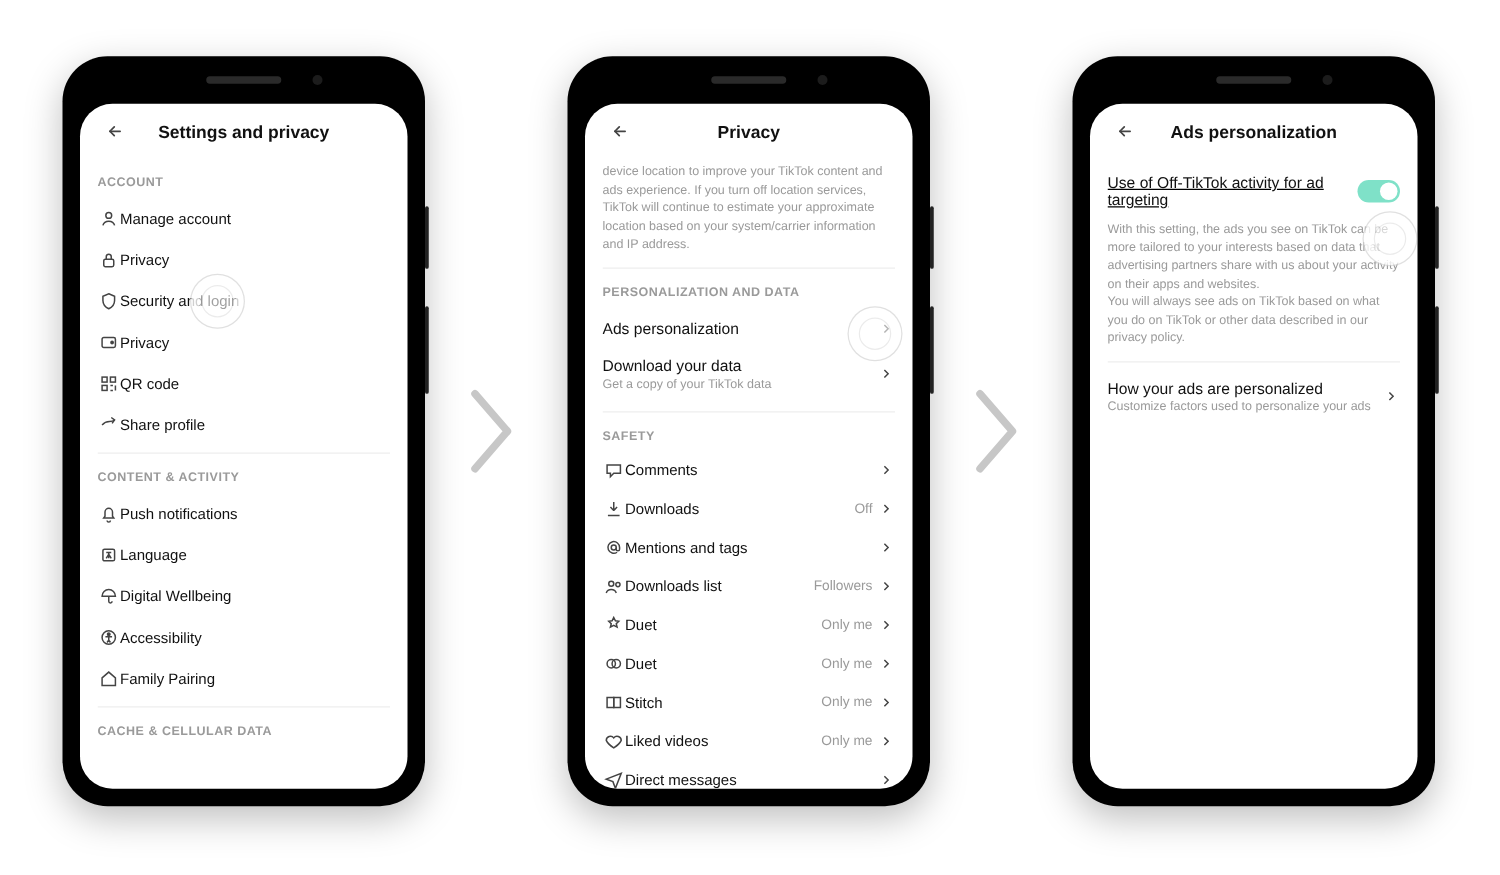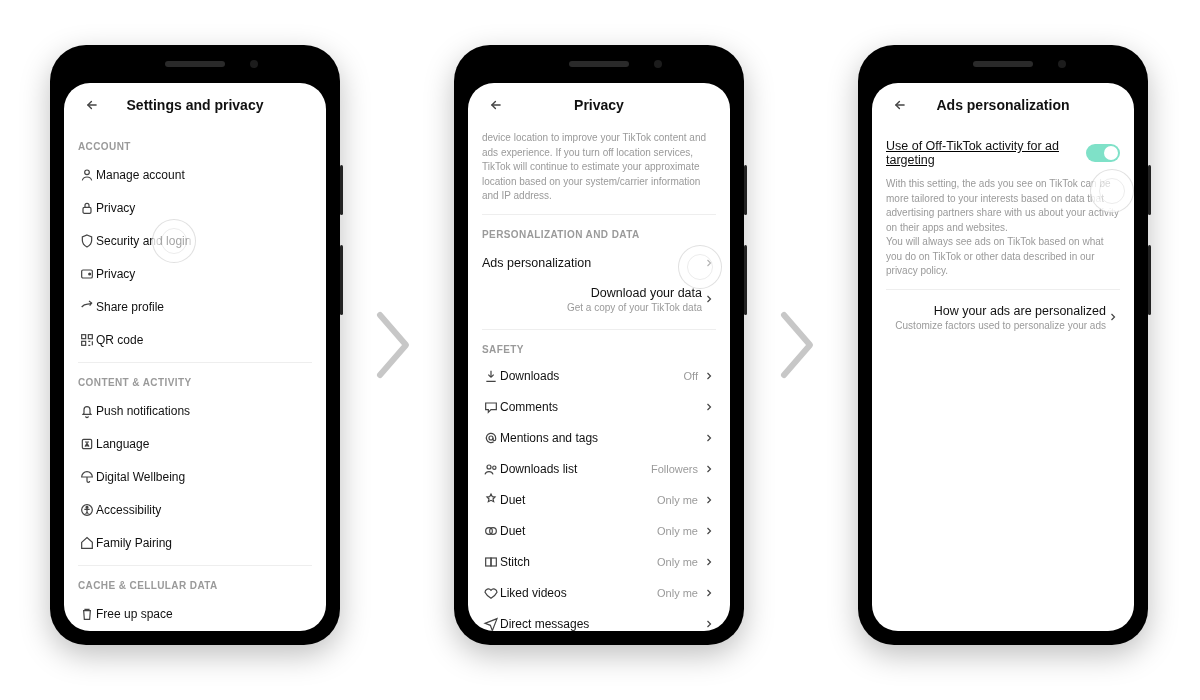--- a/index.html
+++ b/index.html
@@ -60,21 +60,21 @@
     height:33px; cursor:pointer;
   }
   .row .icon {
     width:18px; height:18px; display:flex; align-items:center; justify-content:center; color:#333;
   }
   .row .label { font-size:12px; color:#111; flex:1; }
   .row .value { font-size:11px; color:#9a9a9a; margin-right:4px; }
   .row-no-icon { display:flex; align-items:center; padding:10px 0; cursor:pointer; }
   .row-no-icon .label { font-size:12.5px; color:#111; flex:1; }
   .row-no-icon .subtext { font-size:10px; color:#9a9a9a; margin-top:2px; }
-  .col-text { display:flex; flex-direction:column; flex:1;text-align:right; }
+  .col-text { display:flex; flex-direction:column; flex:1; }
   .divider { height:1px; background:#eee; margin:6px 0; }
   .bodytext { font-size:10px; line-height:1.45; color:#9a9a9a; margin: 6px 0 10px 0; }
   .chev { width:14px; height:14px; color:#bbb; display:flex; align-items:center; justify-content:center; flex-shrink:0; }
   
   .toggle {
     width:34px; height:18px; border-radius:10px; position:relative;
     background:#7fe1c8;
   }
   .toggle .knob {
     position:absolute; right:2px; top:2px; width:14px; height:14px; border-radius:50%; background:#fff;
@@ -151,37 +151,37 @@
                 <svg width="16" height="16" viewBox="0 0 24 24" fill="none" stroke="#333" stroke-width="1.8">
                   <rect x="4" y="6" width="16" height="12" rx="2"></rect>
                   <circle cx="16" cy="12" r="1.4" fill="#333"></circle>
                 </svg>
               </span>
             <span class="label">Privacy</span>
           </div>
           <div class="row">
             <span class="icon">
                 <svg width="16" height="16" viewBox="0 0 24 24" fill="none" stroke="#333" stroke-width="1.8">
-                  <path d="M4 12c6-7 10-2 15-6"></path>
-                  <path d="M15 3l4 3-3 4"></path>
-                </svg>
-              </span>
-            <span class="label">Share profile</span>
-          </div>
-          <div class="row">
-            <span class="icon">
-                <svg width="16" height="16" viewBox="0 0 24 24" fill="none" stroke="#333" stroke-width="1.8">
                   <rect x="4" y="4" width="6" height="6"></rect>
                   <rect x="14" y="4" width="6" height="6"></rect>
                   <rect x="4" y="14" width="6" height="6"></rect>
                   <path d="M14 14h3m3 0v6m-6 0h3"></path>
                 </svg>
               </span>
             <span class="label">QR code</span>
           </div>
+          <div class="row">
+            <span class="icon">
+                <svg width="16" height="16" viewBox="0 0 24 24" fill="none" stroke="#333" stroke-width="1.8">
+                  <path d="M4 12c6-7 10-2 15-6"></path>
+                  <path d="M15 3l4 3-3 4"></path>
+                </svg>
+              </span>
+            <span class="label">Share profile</span>
+          </div>
 
           <div class="divider"></div>
 
           <div class="section-hdr">CONTENT &amp; ACTIVITY</div>
 
           <div class="row">
             <span class="icon">
                 <svg width="16" height="16" viewBox="0 0 24 24" fill="none" stroke="#333" stroke-width="1.8">
                   <path d="M6 17h12l-1.5-2V10a4.5 4.5 0 0 0-9 0v5L6 17z"></path>
                   <path d="M10 20a2 2 0 0 0 4 0"></path>
@@ -222,28 +222,20 @@
                 <svg width="16" height="16" viewBox="0 0 24 24" fill="none" stroke="#333" stroke-width="1.8">
                   <path d="M4 11l8-7 8 7v9H4z"></path>
                 </svg>
               </span>
             <span class="label">Family Pairing</span>
           </div>
 
           <div class="divider"></div>
           <div class="section-hdr">CACHE &amp; CELLULAR DATA</div>
 
-          <div class="row">
-            <span class="icon">
-                <svg width="16" height="16" viewBox="0 0 24 24" fill="none" stroke="#333" stroke-width="1.8">
-                  <path d="M6 7h12M9 7V5h6v2m-8 0l1 13h8l1-13"></path>
-                </svg>
-              </span>
-            <span class="label">Free up space</span>
-          </div>
           <div class="row">
             
             
           </div>
         </div>
       </div>
 
       <div class="tap-ring" style="left:88px; top:136px;"></div>
     </div>
   </div>
@@ -294,38 +286,38 @@
                 </svg>
               </span>
           </div>
 
           <div class="divider"></div>
           <div class="section-hdr">SAFETY</div>
 
           <div class="row" style="height:31px;">
             <span class="icon">
                 <svg width="16" height="16" viewBox="0 0 24 24" fill="none" stroke="#333" stroke-width="1.8">
+                  <path d="M20 6H4v10h4v4l4-4h8z"></path>
+                </svg>
+              </span>
+            <span class="label">Comments</span>
+            <span class="chev">
+                <svg width="12" height="12" viewBox="0 0 24 24" fill="none" stroke="#bbb" stroke-width="2.4">
+                  <path d="M9 6l6 6-6 6"></path>
+                </svg>
+              </span>
+          </div>
+          <div class="row" style="height:31px;">
+            <span class="icon">
+                <svg width="16" height="16" viewBox="0 0 24 24" fill="none" stroke="#333" stroke-width="1.8">
                   <path d="M12 4v10m0 0l-4-4m4 4l4-4M5 20h14"></path>
                 </svg>
               </span>
             <span class="label">Downloads</span>
             <span class="value">Off</span>
-            <span class="chev">
-                <svg width="12" height="12" viewBox="0 0 24 24" fill="none" stroke="#bbb" stroke-width="2.4">
-                  <path d="M9 6l6 6-6 6"></path>
-                </svg>
-              </span>
-          </div>
-          <div class="row" style="height:31px;">
-            <span class="icon">
-                <svg width="16" height="16" viewBox="0 0 24 24" fill="none" stroke="#333" stroke-width="1.8">
-                  <path d="M20 6H4v10h4v4l4-4h8z"></path>
-                </svg>
-              </span>
-            <span class="label">Comments</span>
             <span class="chev">
                 <svg width="12" height="12" viewBox="0 0 24 24" fill="none" stroke="#bbb" stroke-width="2.4">
                   <path d="M9 6l6 6-6 6"></path>
                 </svg>
               </span>
           </div>
           <div class="row" style="height:31px;">
             <span class="icon">
                 <svg width="16" height="16" viewBox="0 0 24 24" fill="none" stroke="#333" stroke-width="1.8">
                   <circle cx="12" cy="12" r="3"></circle>

